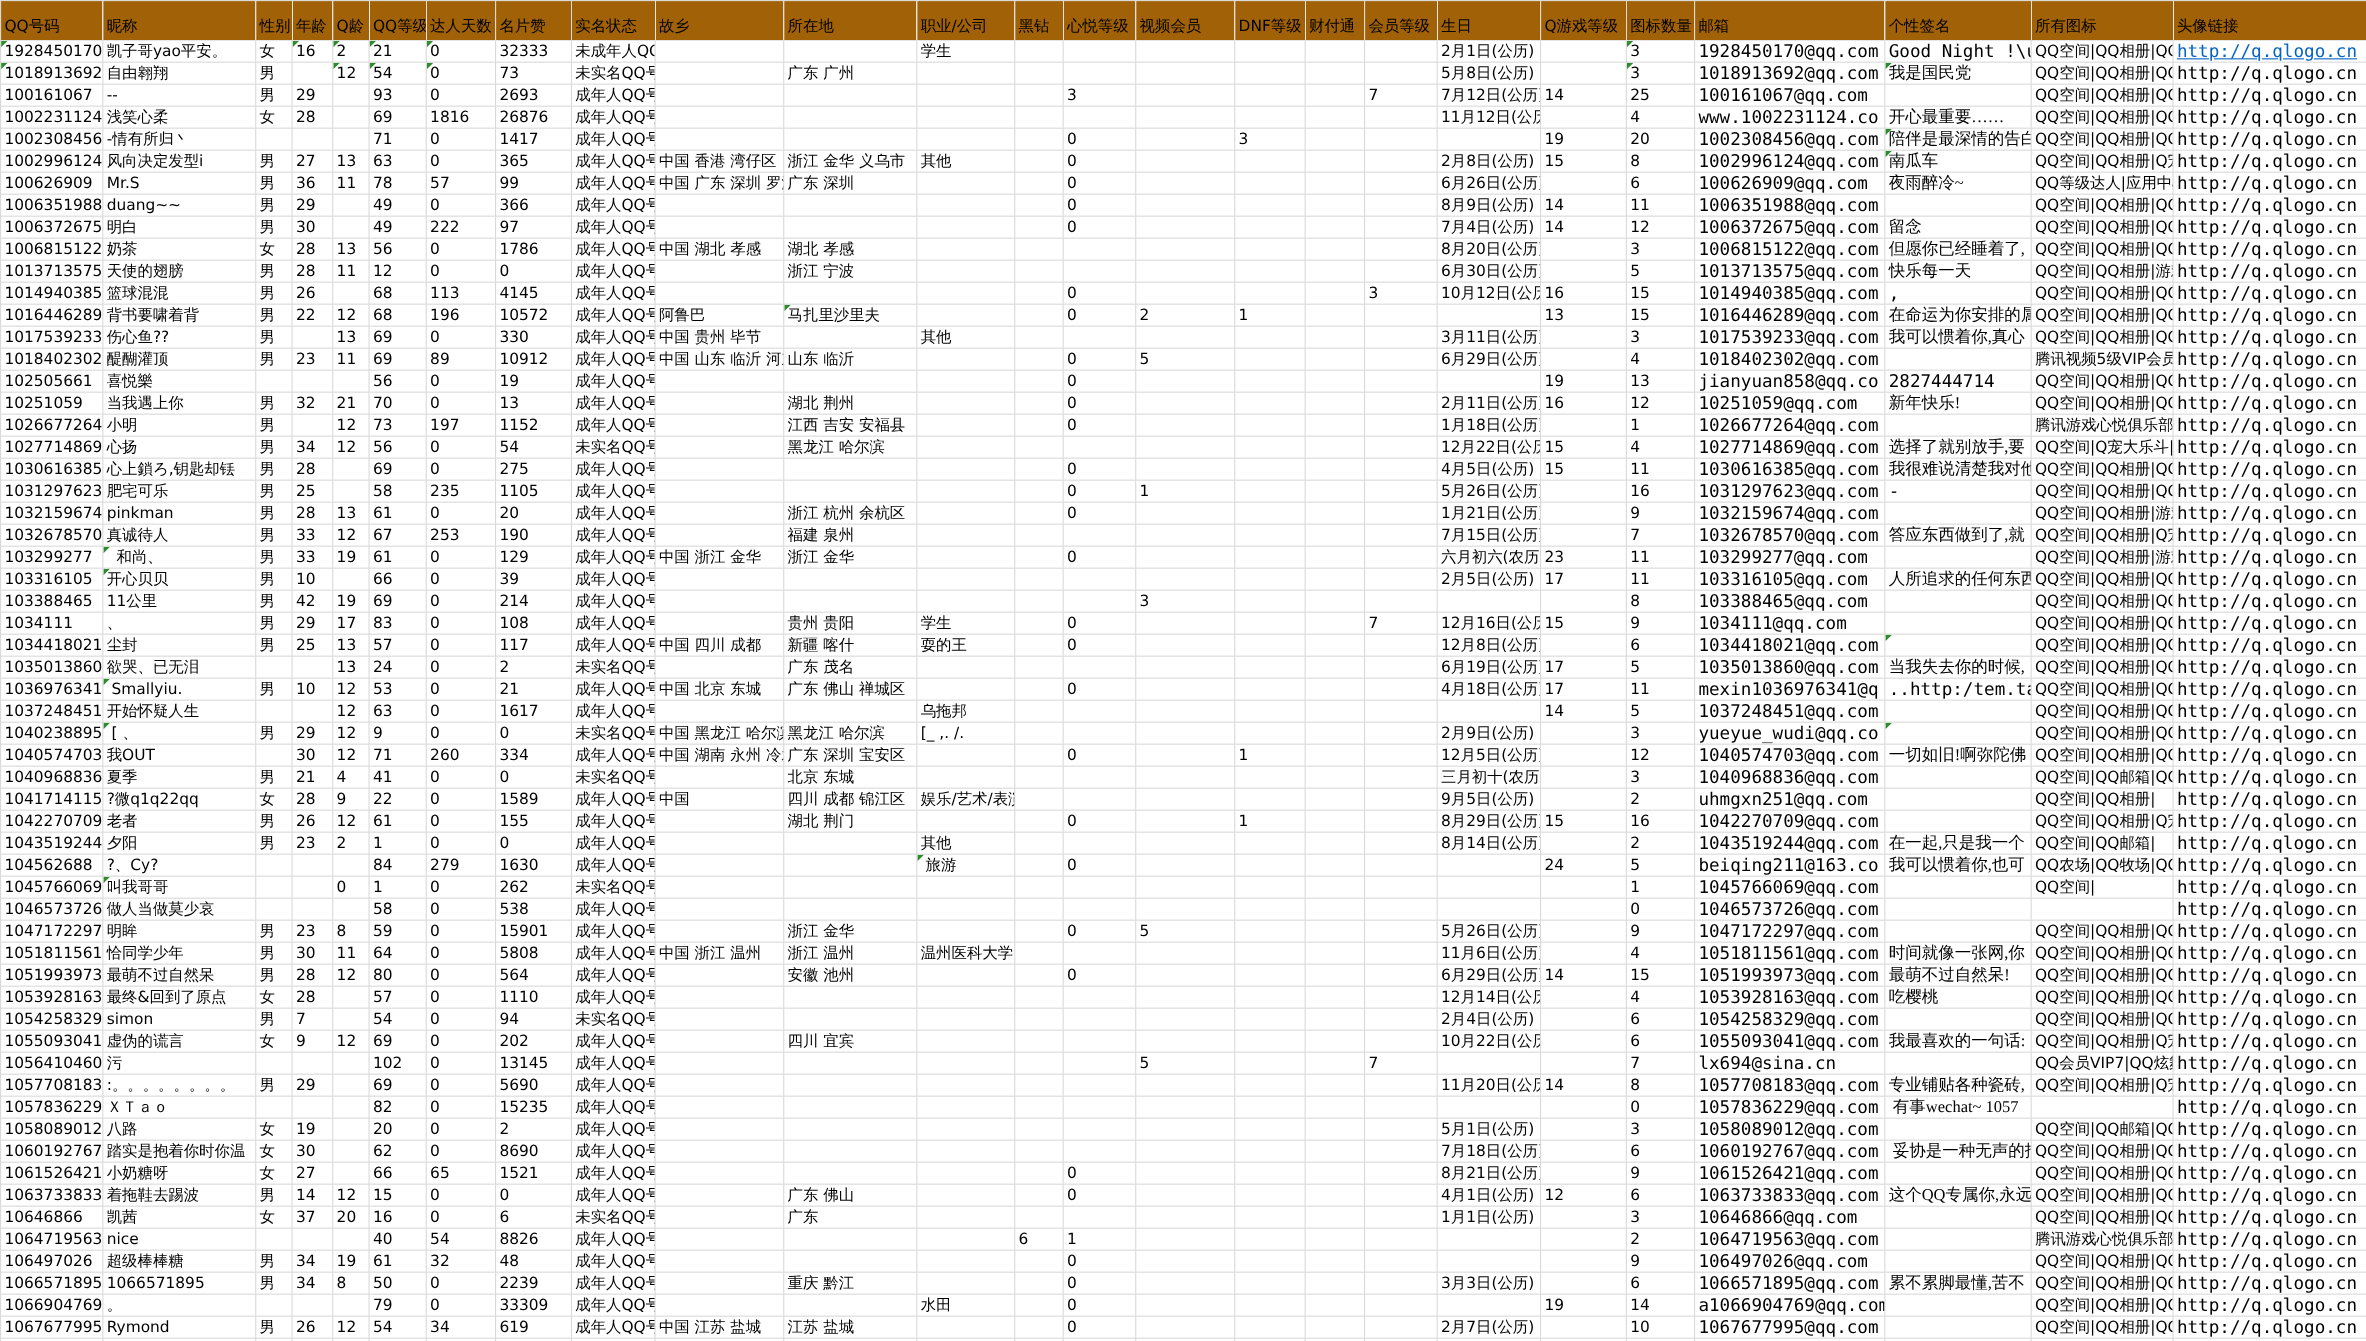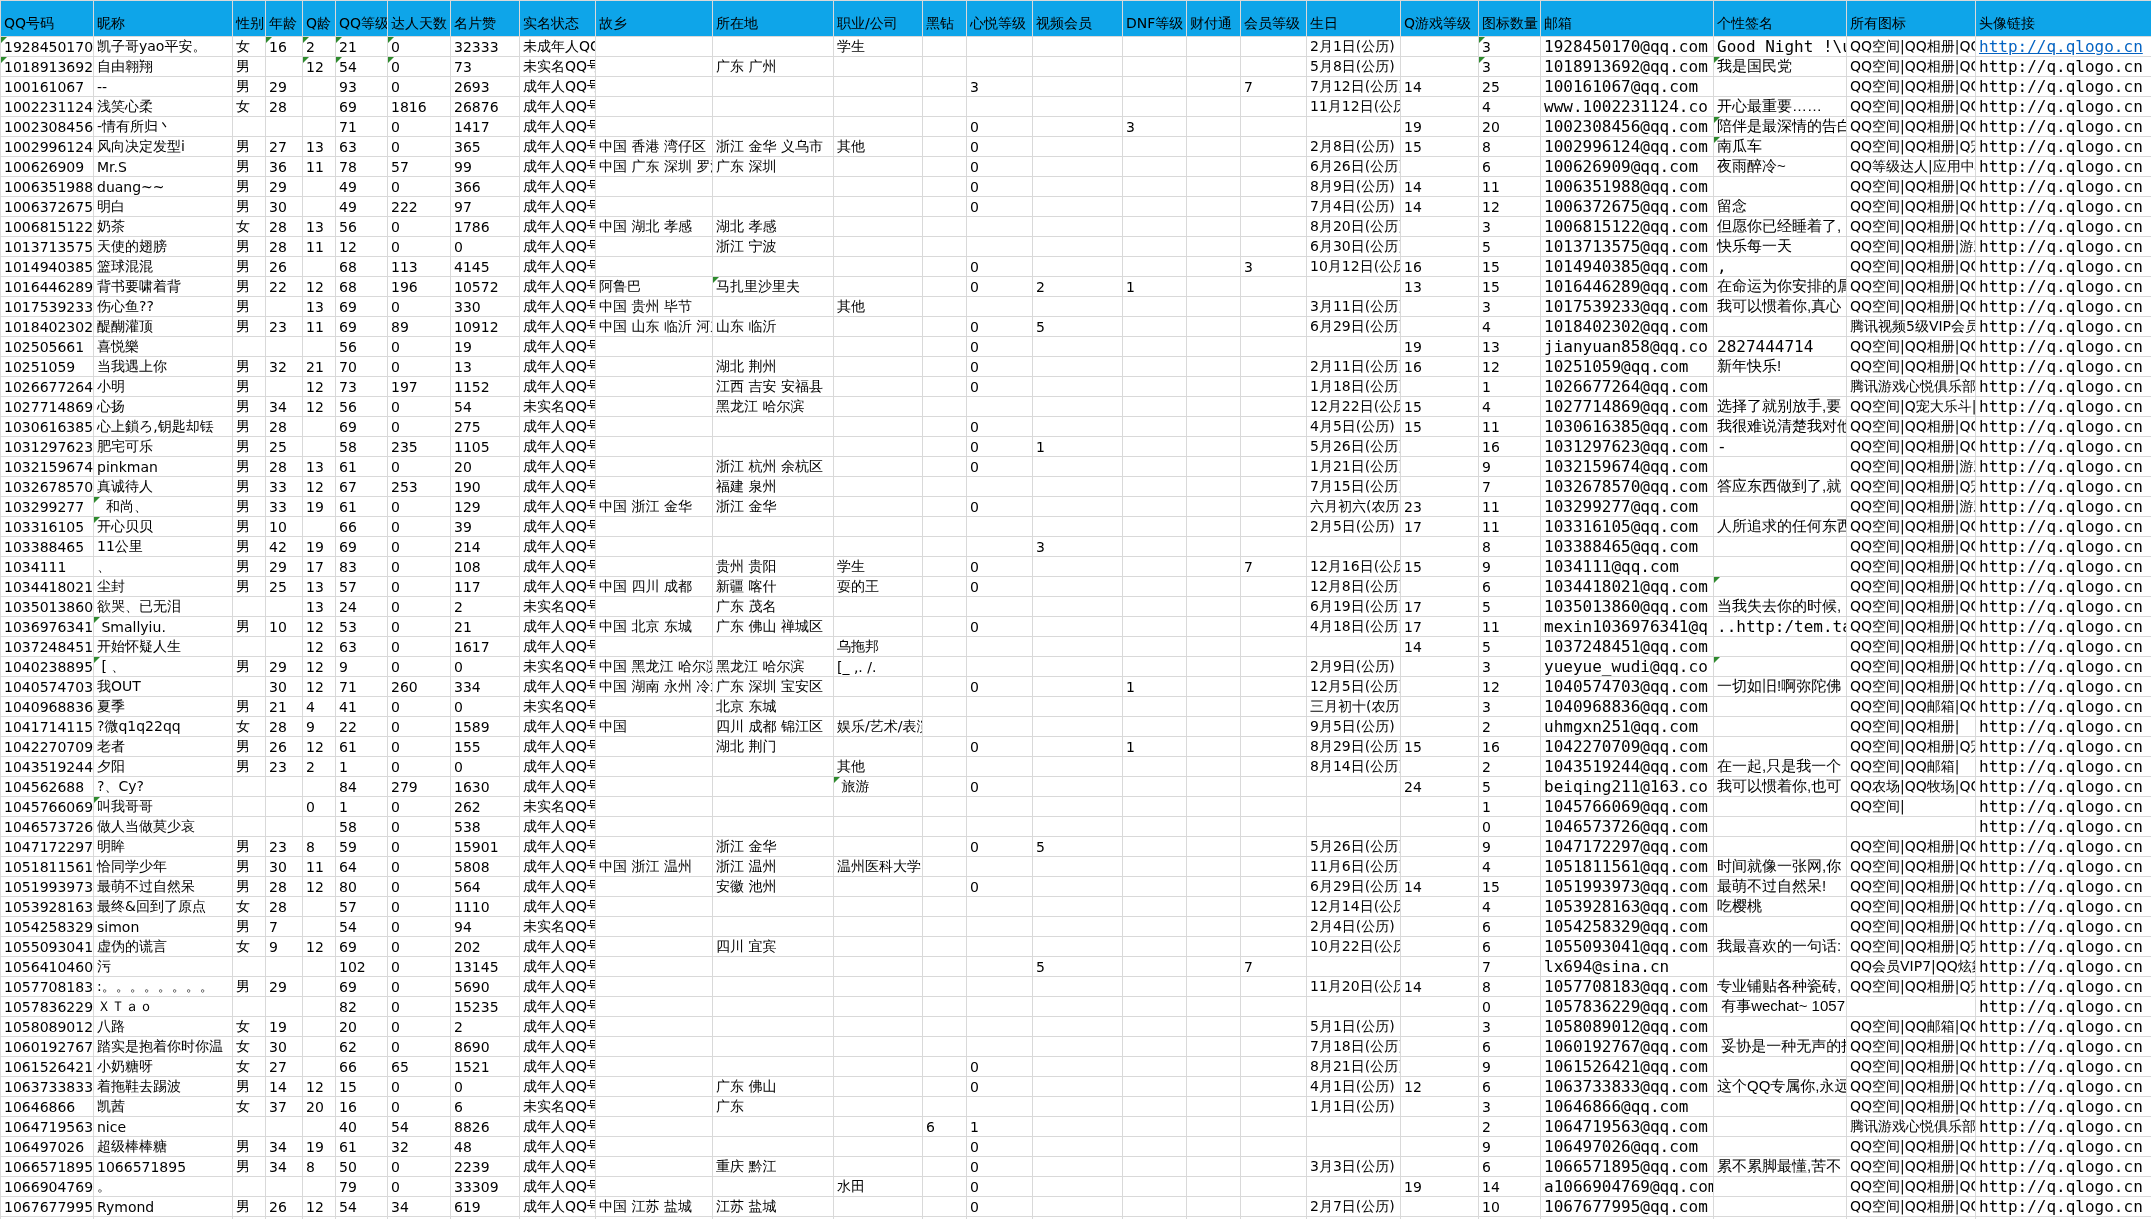--- a/index.html
+++ b/index.html
@@ -15,23 +15,23 @@
     border:1px solid #d9d9d9;
     padding:0 1px 0 3px;
     white-space:pre;
     overflow:hidden;
     height:20px;
     vertical-align:middle;
     text-align:left;
     font-weight:normal;
     position:relative;
   }
-  thead th{height:36px;vertical-align:bottom;padding-bottom:3px;background:#0ea5e9;}
+  thead th{height:36px;vertical-align:bottom;padding-bottom:3px;background:#a16207;}
   td.mono{font-family:"DejaVu Sans Mono","Liberation Mono",monospace;font-size:16px;}
-  td.sig{font-family:Liberation Sans, sans-serif;font-size:15px;}
+  td.sig{font-family:Liberation Serif, serif;font-size:15px;}
   td.ralign{text-align:left;padding-right:2px;}
   td.linkblue{color:#0563c1;text-decoration:underline;}
   td.flag::after{
     content:"";position:absolute;left:0;top:0;width:0;height:0;
     border-style:solid;border-width:6px 6px 0 0;
     border-color:#2e8b2e transparent transparent transparent;
   }
 </style>
 </head>
 <body>

